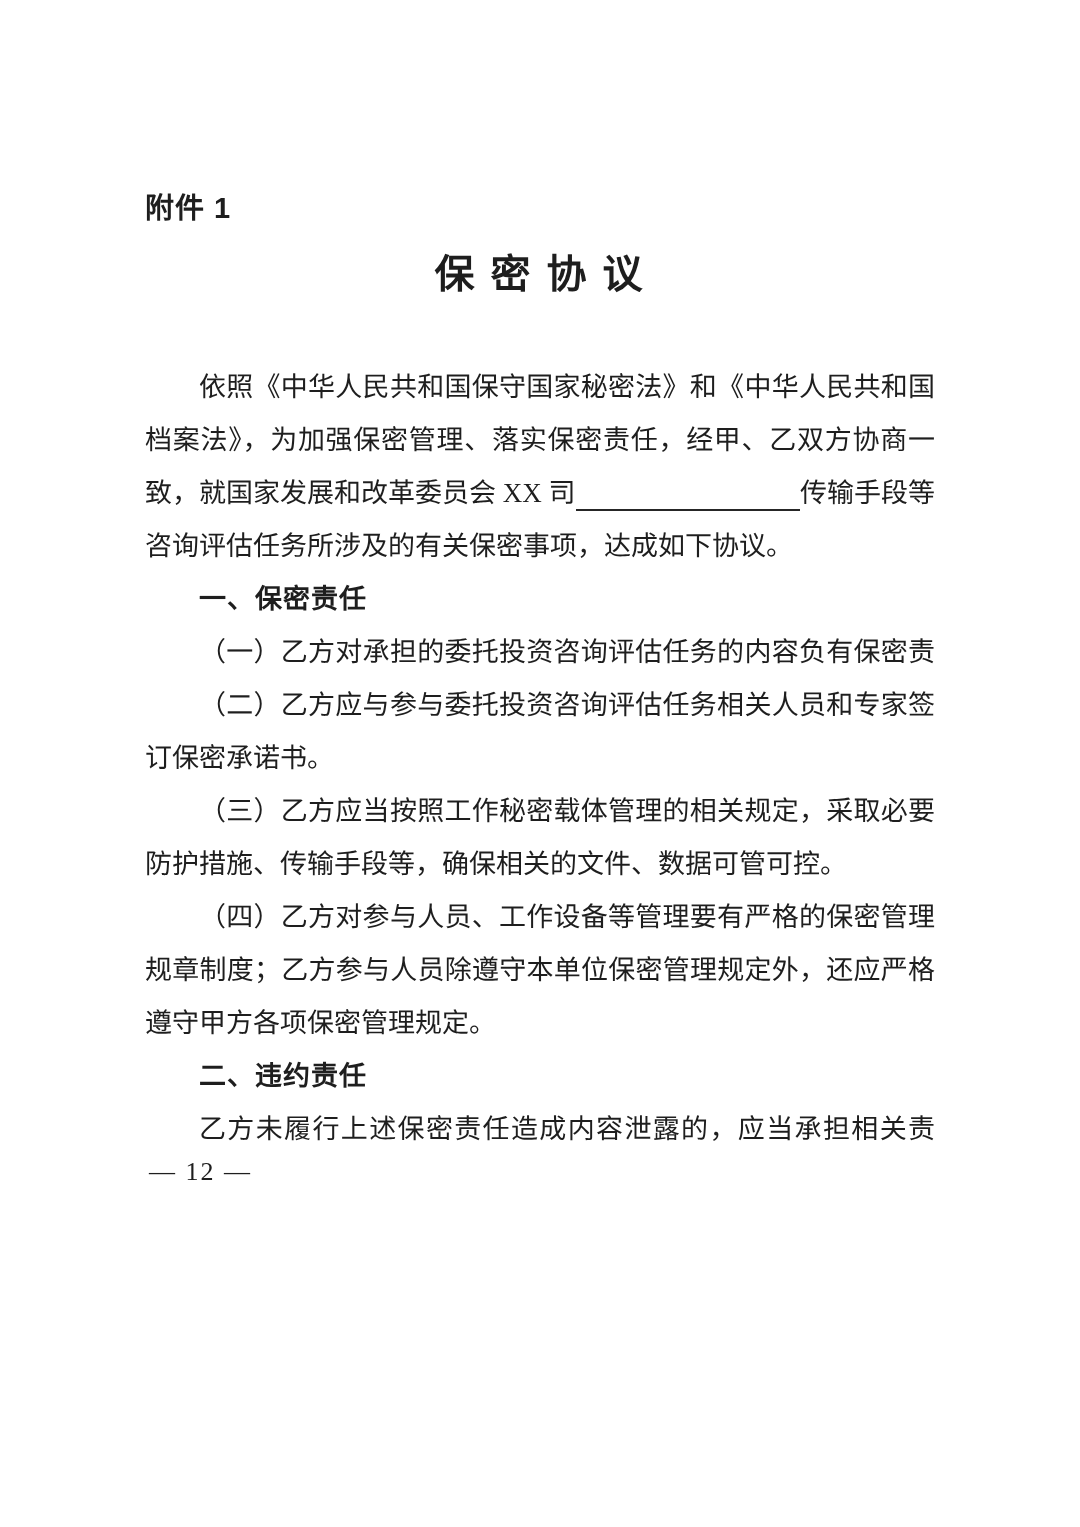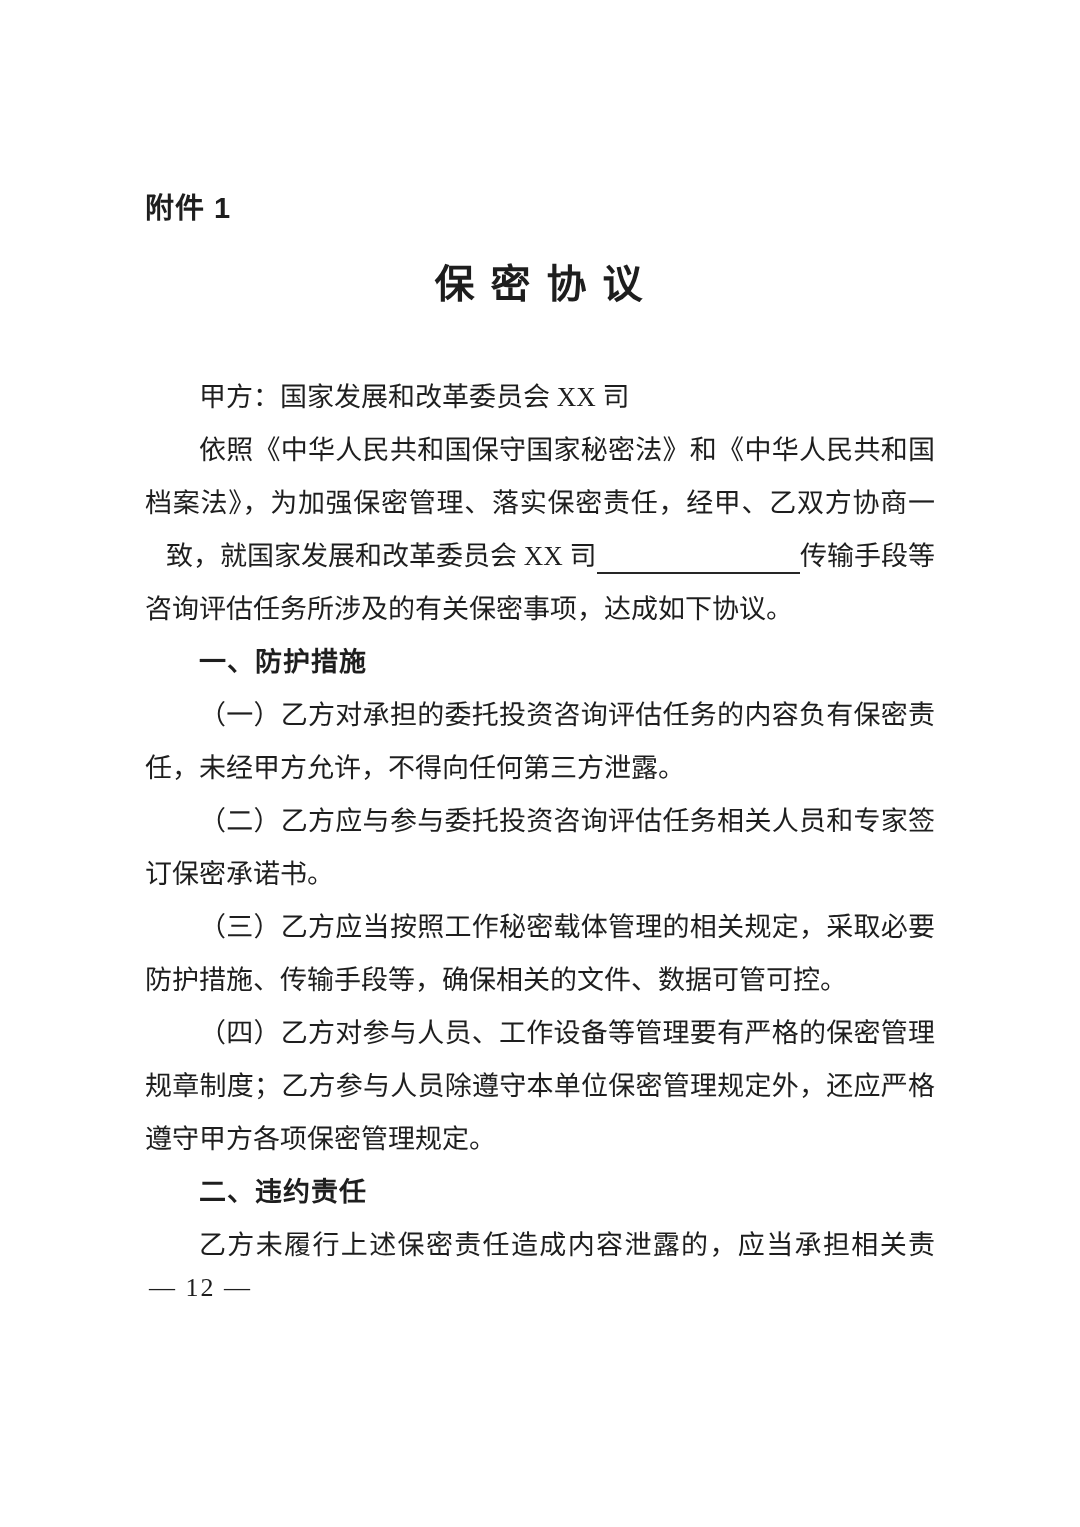--- a/index.html
+++ b/index.html
@@ -23,21 +23,21 @@
   }
   .attachment-label {
     padding-top: 192px;
     font-family: "Liberation Sans", "DejaVu Sans", sans-serif;
     font-weight: 700;
     font-size: 29px;
     line-height: 33px;
     letter-spacing: 1px;
   }
   .doc-title {
-    margin: 36px 0 0 0;
+    margin: 26px 0 0 0;
     text-align: center;
     font-family: "Liberation Serif", "DejaVu Serif", serif;
     font-weight: 700;
     font-size: 40px;
     line-height: 48px;
     letter-spacing: 3px;
   }
   .doc-body {
     margin-top: 62px;
     font-size: 27px;
@@ -51,21 +51,21 @@
   .line.indent-full { text-indent: 2em; text-align: justify; text-align-last: justify; white-space: normal; }
   .line.full        { text-align: justify; text-align-last: justify; white-space: normal; }
   .line.plain       { }
   .line.heading {
     text-indent: 2em;
     font-family: "Liberation Sans", "DejaVu Sans", sans-serif;
     font-weight: 700;
     letter-spacing: 1px;
   }
   .line.blank-line { display: flex; }
-  .line.blank-line .pre  { text-indent: 0; flex: 0 0 auto; margin-left: 21px; }
+  .line.blank-line .pre  { text-indent: 0; flex: 0 0 auto; }
   .line.blank-line .post { flex: 0 0 auto; }
   .line.blank-line .blank {
     flex: 1 1 auto;
     position: relative;
   }
   .line.blank-line .blank::after {
     content: "";
     position: absolute;
     left: 0;
     right: 0;
@@ -81,32 +81,30 @@
 </style>
 </head>
 <body>
 
 <div class="page">
   <div class="attachment-label">附件 1</div>
 
   <h1 class="doc-title">保 密 协 议</h1>
 
   <div class="doc-body">
-      <div class="line indent">甲方：国家发展和改革委员会 XX 司</div>
       <div class="line indent-full">依照《中华人民共和国保守国家秘密法》和《中华人民共和国</div>
       <div class="line full">档案法》，为加强保密管理、落实保密责任，经甲、乙双方协商一</div>
       <div class="line blank-line">
         <span class="pre">致，就国家发展和改革委员会 XX 司</span>
         <span class="blank"></span>
         <span class="post">传输手段等</span>
       </div>
       <div class="line plain">咨询评估任务所涉及的有关保密事项，达成如下协议。</div>
-      <div class="line heading">一、防护措施</div>
+      <div class="line heading">一、保密责任</div>
       <div class="line indent-full">（一）乙方对承担的委托投资咨询评估任务的内容负有保密责</div>
-      <div class="line plain">任，未经甲方允许，不得向任何第三方泄露。</div>
       <div class="line indent-full">（二）乙方应与参与委托投资咨询评估任务相关人员和专家签</div>
       <div class="line plain">订保密承诺书。</div>
       <div class="line indent-full">（三）乙方应当按照工作秘密载体管理的相关规定，采取必要</div>
       <div class="line plain">防护措施、传输手段等，确保相关的文件、数据可管可控。</div>
       <div class="line indent-full">（四）乙方对参与人员、工作设备等管理要有严格的保密管理</div>
       <div class="line full">规章制度；乙方参与人员除遵守本单位保密管理规定外，还应严格</div>
       <div class="line plain">遵守甲方各项保密管理规定。</div>
       <div class="line heading">二、违约责任</div>
       <div class="line indent-full">乙方未履行上述保密责任造成内容泄露的，应当承担相关责</div>
     </div>

